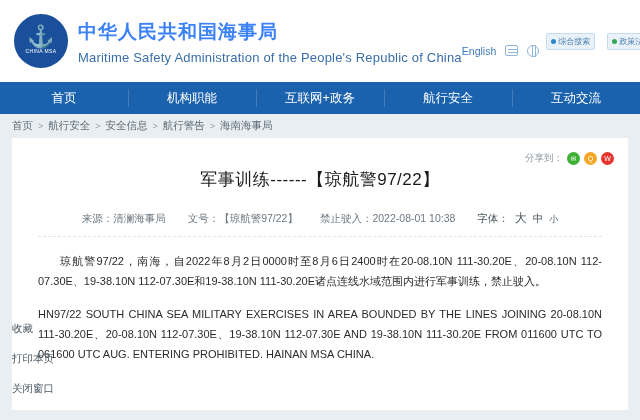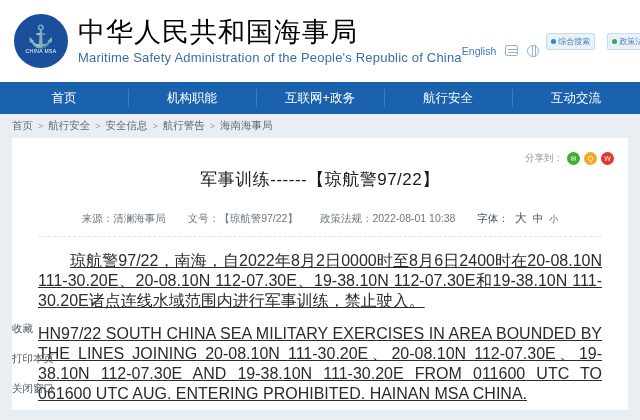--- a/index.html
+++ b/index.html
@@ -38,23 +38,23 @@
     line-height: 20px;
     margin-top: -2px;
   }
   .logo .logo-text {
     font-size: 5px;
     letter-spacing: 0.4px;
     margin-top: 1px;
   }
   .title-block { flex: 0 0 auto; }
   .title-cn {
-    color: #000000;
-    font-size: 27px;
-    font-weight: normal;
+    color: #3b82f6;
+    font-size: 19px;
+    font-weight: bold;
     letter-spacing: 1px;
     line-height: 30px;
     white-space: nowrap;
   }
   .title-en {
     color: #3a6ea8;
     font-size: 13px;
     letter-spacing: 0.2px;
     margin-top: 3px;
     white-space: nowrap;
@@ -251,25 +251,24 @@
     border-bottom: 1px dashed #dfe5ea;
     padding-bottom: 9px;
   }
   .meta .fs-opts { display: flex; gap: 6px; align-items: baseline; color: #4a5760; }
   .meta .fs-l { font-size: 12px; }
   .meta .fs-m { font-size: 10.5px; }
   .meta .fs-s { font-size: 9px; }
 
   .body-text {
     margin-top: 14px;
-    font-size: 16px;
+    font-size: 11px;
     line-height: 20px;
     color: #2b2b2b;
     text-align: justify;
-    text-decoration: underline;
   }
   .body-text p { margin: 0 0 13px 0; text-indent: 2em; }
   .body-text p.en { text-indent: 0; }
 
   .actions {
     position: absolute;
     bottom: 14px;
     left: 0; right: 0;
     display: flex;
     justify-content: center;
@@ -349,21 +348,21 @@
   <div class="art-title">军事训练------【琼航警97/22】</div>
 
   <div class="meta">
     <span>
       <span>来源：</span><span>清澜海事局</span>
     </span>
     <span>
       <span>文号：</span><span>【琼航警97/22】</span>
     </span>
     <span>
-      <span>政策法规：</span><span>2022-08-01 10:38</span>
+      <span>禁止驶入：</span><span>2022-08-01 10:38</span>
     </span>
     <span class="fs-opts">
       <span>字体：</span>
       <span class="fs-l">大</span>
       <span class="fs-m">中</span>
       <span class="fs-s">小</span>
     </span>
   </div>
 
   <div class="body-text">

